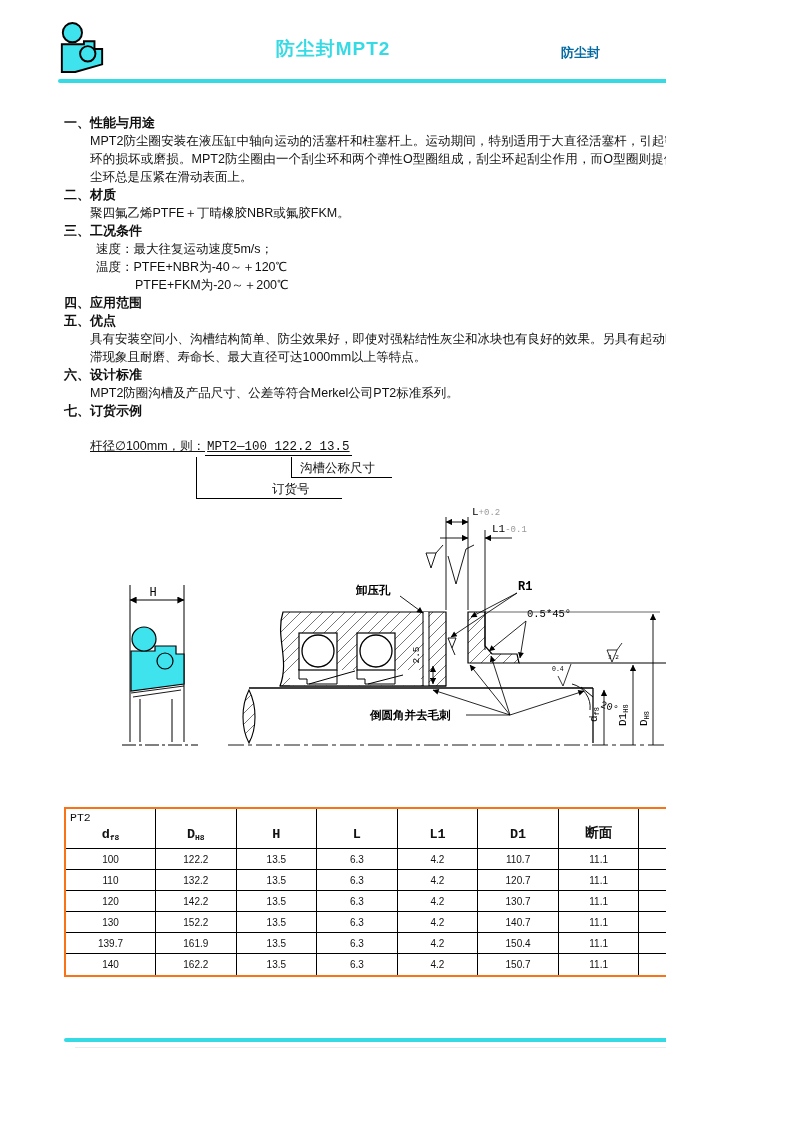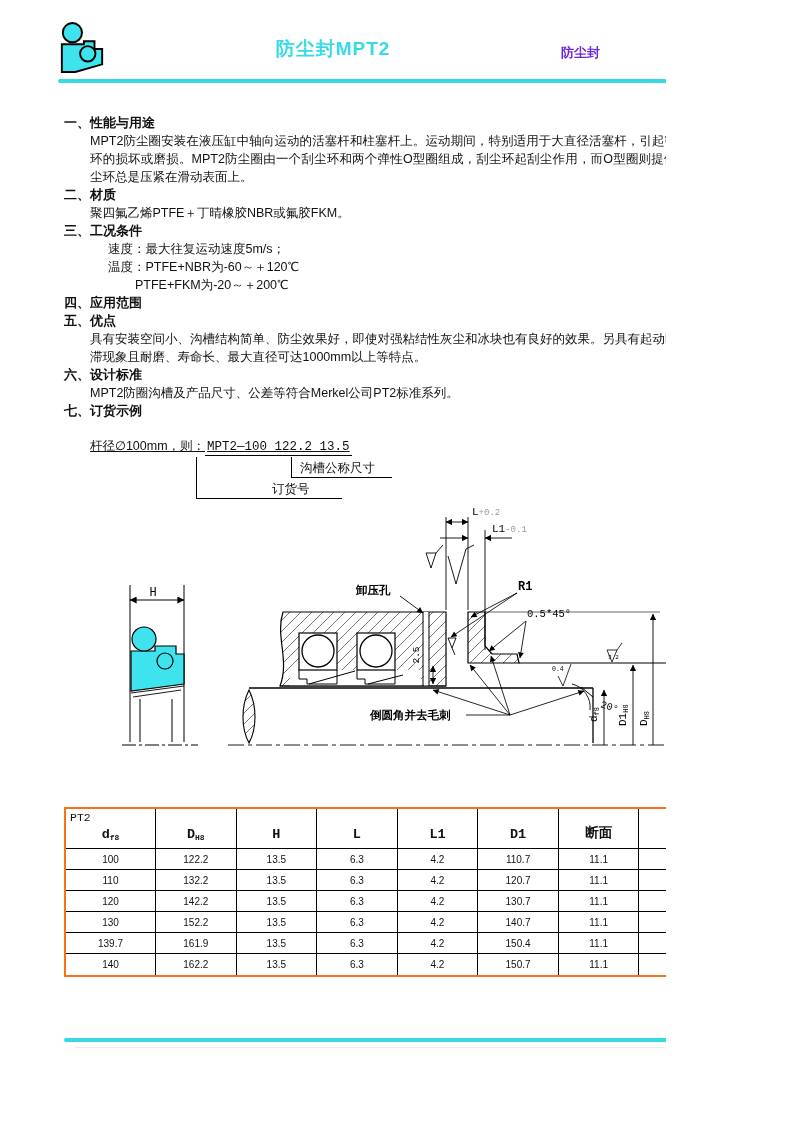--- a/index.html
+++ b/index.html
@@ -8,21 +8,21 @@
   
   .hdr-title{position:absolute;left:0;top:36px;width:100%;text-align:center;
              font-size:19px;font-weight:bold;letter-spacing:1px;}
   .hdr-right{position:absolute;right:66px;top:44px;font-size:13px;font-weight:bold;}
   .hdr-rule{position:absolute;left:58px;top:79px;width:672px;height:4px;border-radius:2px;}
   .logo{position:absolute;left:58px;top:22px;}
   
   .textblock{position:absolute;left:64px;top:114px;width:676px;font-size:12.5px;line-height:18px;}
   .sec-h{font-size:13px;font-weight:bold;line-height:18px;}
   .sec-b{margin-left:26px;text-align:justify;}
-  .sec-line{margin-left:44px;}
+  .sec-line{margin-left:32px;}
   .sec-line.indent2{margin-left:71px;}
   
   .order-line{position:absolute;left:90px;top:438px;font-size:12.5px;white-space:nowrap;text-decoration:underline;}
   .order-code{font-family:"Liberation Mono",monospace;font-size:12.5px;
               border-bottom:1.3px solid #000;padding:0 2px 1px 2px;}
   .co-v{position:absolute;border-left:1.2px solid #000;width:0;}
   .co-h{position:absolute;border-top:1.2px solid #000;height:0;}
   .co-label{position:absolute;font-size:12.5px;white-space:nowrap;}
   
   .drawing{position:absolute;left:55px;top:495px;}
@@ -50,31 +50,31 @@
 <div class="page">
 
   <svg class="logo" width="48" height="54" viewBox="0 0 50 56">
     <g stroke="#000" stroke-width="2" fill="#3fe3ee">
       <path d="M4,23 L4,52 L18,52 L46,44 L46,28 L38,28 L38,20 L27,20 L27,23 Z"></path>
       <circle cx="15" cy="11" r="10"></circle>
       <circle cx="31" cy="33" r="8"></circle>
     </g>
   </svg>
   <div class="hdr-title" style="color:#35dae4">防尘封MPT2</div>
-  <div class="hdr-right" style="color:#6d28d9">防尘封</div>
+  <div class="hdr-right" style="color:#0369a1">防尘封</div>
   <div class="hdr-rule" style="background:#35dae4"></div>
 
   <div class="textblock" id="sections">
       <div class="sec-h">一、性能与用途</div>
       <div class="sec-b">MPT2防尘圈安装在液压缸中轴向运动的活塞杆和柱塞杆上。运动期间，特别适用于大直径活塞杆，引起密封圈、导向环的损坏或磨损。MPT2防尘圈由一个刮尘环和两个弹性O型圈组成，刮尘环起刮尘作用，而O型圈则提供压力保证刮尘环总是压紧在滑动表面上。</div>
       <div class="sec-h">二、材质</div>
       <div class="sec-b">聚四氟乙烯PTFE＋丁晴橡胶NBR或氟胶FKM。</div>
       <div class="sec-h">三、工况条件</div>
       <div class="sec-line">速度：最大往复运动速度5m/s；</div>
-      <div class="sec-line">温度：PTFE+NBR为-60～＋120℃</div>
+      <div class="sec-line">温度：PTFE+NBR为-40～＋120℃</div>
       <div class="sec-line indent2">PTFE+FKM为-20～＋200℃</div>
       <div class="sec-h">四、应用范围</div>
       <div class="sec-h">五、优点</div>
       <div class="sec-b">具有安装空间小、沟槽结构简单、防尘效果好，即使对强粘结性灰尘和冰块也有良好的效果。另具有起动时无爬行、粘滞现象且耐磨、寿命长、最大直径可达1000mm以上等特点。</div>
       <div class="sec-h">六、设计标准</div>
       <div class="sec-b">MPT2防圈沟槽及产品尺寸、公差等符合Merkel公司PT2标准系列。</div>
       <div class="sec-h">七、订货示例</div>
     </div>
 
   <div class="order-line">

